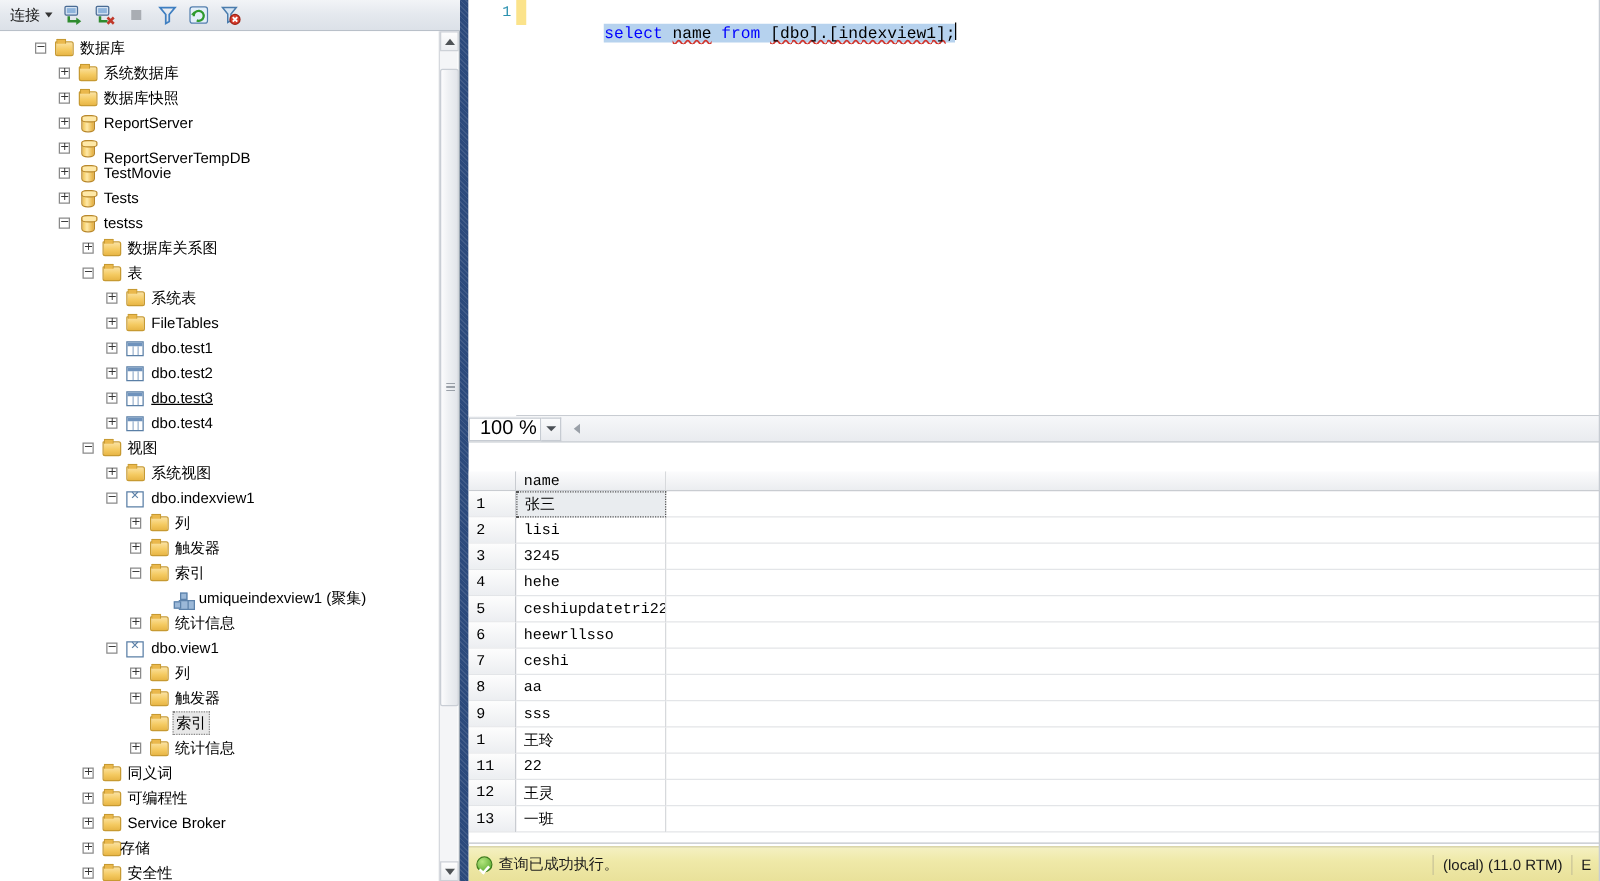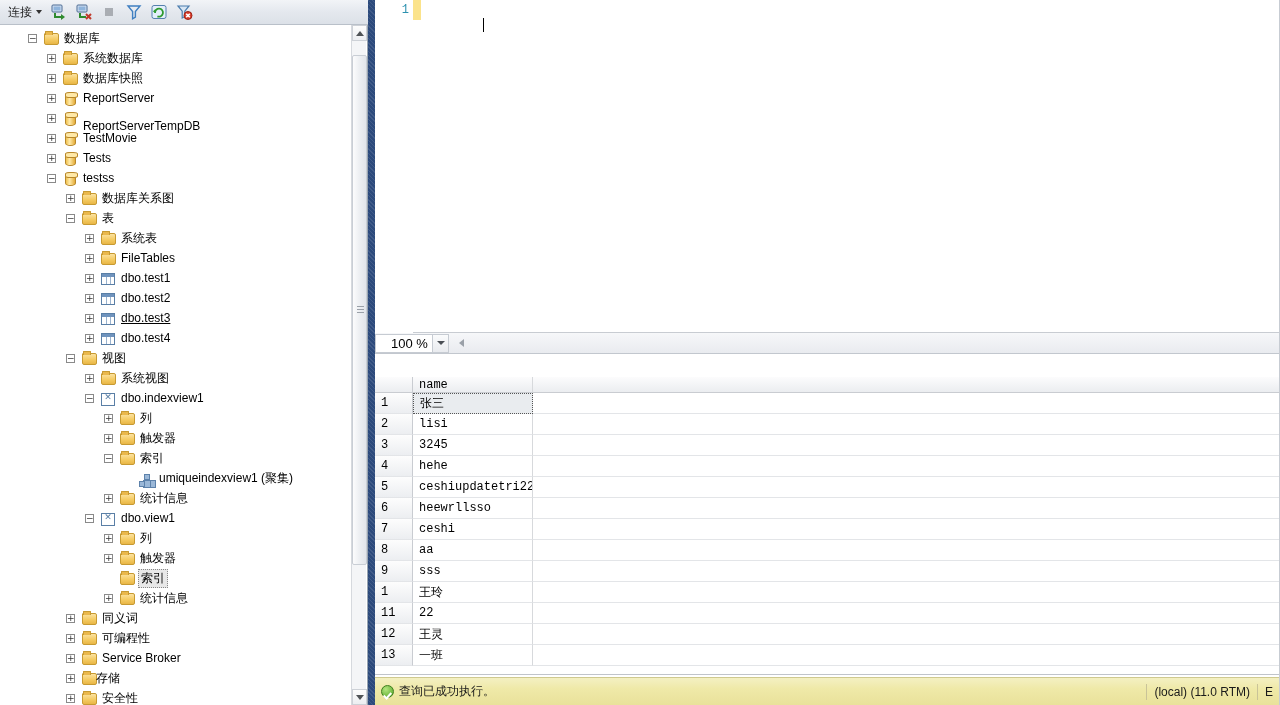--- a/index.html
+++ b/index.html
@@ -251,22 +251,22 @@
   #zoombar {
     position: absolute; left: 0; top: 333px;
     width: 905px; height: 21px;
     background: linear-gradient(to bottom,#f6f7f9,#e9ebef);
     border-bottom: 1px solid #c2c7ce;
     display: flex; align-items: center;
   }
   #zoom-combo {
     width: 58px; height: 19px;
     display: flex; align-items: center;
-    padding-left: 15px;
-    font-size: 13px;
+    padding-left: 8px;
+    font-size: 16px;
     background: #fff;
     border: 1px solid #c6cbd2;
     cursor: default;
   }
   #zoom-arrowbtn {
     width: 16px; height: 19px;
     display: flex; align-items: center; justify-content: center;
     background: linear-gradient(to bottom,#fafbfc,#e9ebef);
     border: 1px solid #c6cbd2; border-left: none;
     cursor: default;
@@ -723,21 +723,21 @@
   <div id="splitter"></div>
 
   <div id="right-panel">
 
     <div id="editor">
       <div id="ed-margin">
         <span class="ln" style="top:3px;">1</span>
       </div>
       <div id="ed-changebar"></div>
       <div id="ed-code">
-        <span class="caretbar"></span>
+        <span class="sel-run"><span class="kw">select</span><span> </span><span class="wavy-r">name</span><span> </span><span class="kw">from</span><span> </span><span class="wavy-r">[dbo].[indexview1]</span><span>;</span></span><span class="caretbar"></span>
       </div>
     </div>
 
     <div id="zoombar">
       <div id="zoom-combo">
         <span>100 %</span>
       </div>
       <div id="zoom-arrowbtn">
         <span class="dncaret"></span>
       </div>

